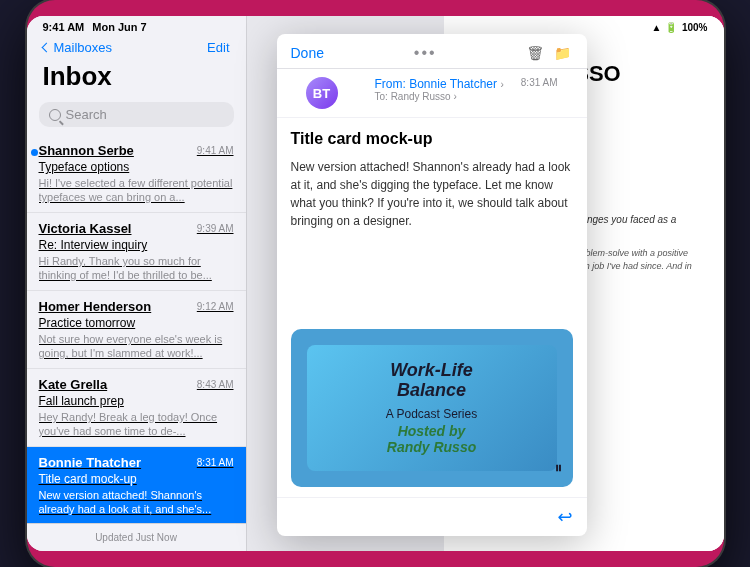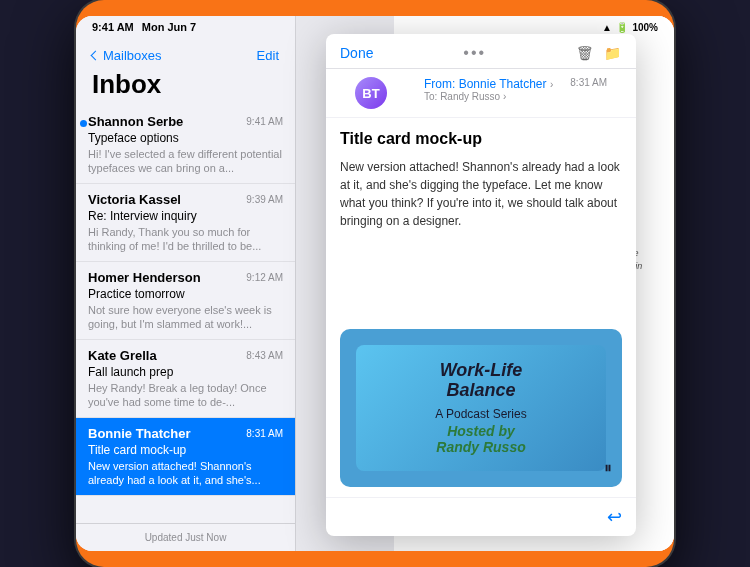--- a/index.html
+++ b/index.html
@@ -7,23 +7,23 @@
       width: 750px;
       height: 567px;
       background: #1a1a2e;
       display: flex;
       align-items: center;
       justify-content: center;
       font-family: -apple-system, BlinkMacSystemFont, 'Helvetica Neue', Arial, sans-serif;
       overflow: hidden;
     }
     .ipad-frame {
-      width: 598px;
+      width: 697px;
       height: 567px;
-      background: #f97316;
+      background: #be185d;
       border-radius: 28px;
       position: relative;
       overflow: hidden;
       display: flex;
       align-items: center;
       justify-content: center;
       box-shadow: 0 0 0 2px #3a3a3c, 0 20px 60px rgba(0,0,0,0.8);
     }
     .ipad-screen {
       width: 720px;
@@ -53,21 +53,21 @@
     .status-bar-left { display: flex; gap: 8px; align-items: center; }
     .status-bar-right { display: flex; gap: 4px; align-items: center; font-size: 10px; }
 
     
     .mail-sidebar {
       width: 220px;
       background: #f2f2f7;
       border-right: 1px solid #d1d1d6;
       display: flex;
       flex-direction: column;
-      padding-top: 24px;
+      padding-top: 16px;
       flex-shrink: 0;
     }
     .mail-header {
       padding: 8px 16px 4px;
       display: flex;
       align-items: center;
       justify-content: space-between;
     }
     .mailboxes-btn {
       color: #007aff;
@@ -109,21 +109,21 @@
       position: relative;
     }
     .search-icon-shape::after {
       content: '';
       position: absolute;
       bottom: -4px; right: -4px;
       width: 5px; height: 1.5px;
       background: #8e8e93;
       transform: rotate(45deg);
     }
-    .mail-list { flex: 1; overflow: hidden; }
+    .mail-list { flex: 1; overflow: hidden; text-decoration: underline; }
     .mail-item {
       padding: 8px 12px;
       border-bottom: 1px solid #e0e0e5;
       cursor: pointer;
       position: relative;
     }
     .mail-item.selected {
       background: #007aff;
     }
     .mail-item.selected .sender-name,
@@ -320,20 +320,24 @@
 
     <div class="mail-sidebar">
       <div class="mail-header">
         <div class="mailboxes-btn">
           <span class="chevron-left"></span>
           <span>Mailboxes</span>
         </div>
         <div class="edit-btn">Edit</div>
       </div>
       <div class="inbox-title">Inbox</div>
+      <div class="search-bar">
+        <div class="search-icon-shape"></div>
+        <span>Search</span>
+      </div>
       <div class="mail-list">
 
       <div class="mail-item">
       <div class="unread-dot"></div>
       <div class="mail-item-header">
         <span class="sender-name">Shannon Serbe</span>
         <span class="mail-time">9:41 AM</span>
       </div>
       <div class="mail-subject">Typeface options</div>
       <div class="mail-preview">Hi! I've selected a few different potential typefaces we can bring on a...</div>

